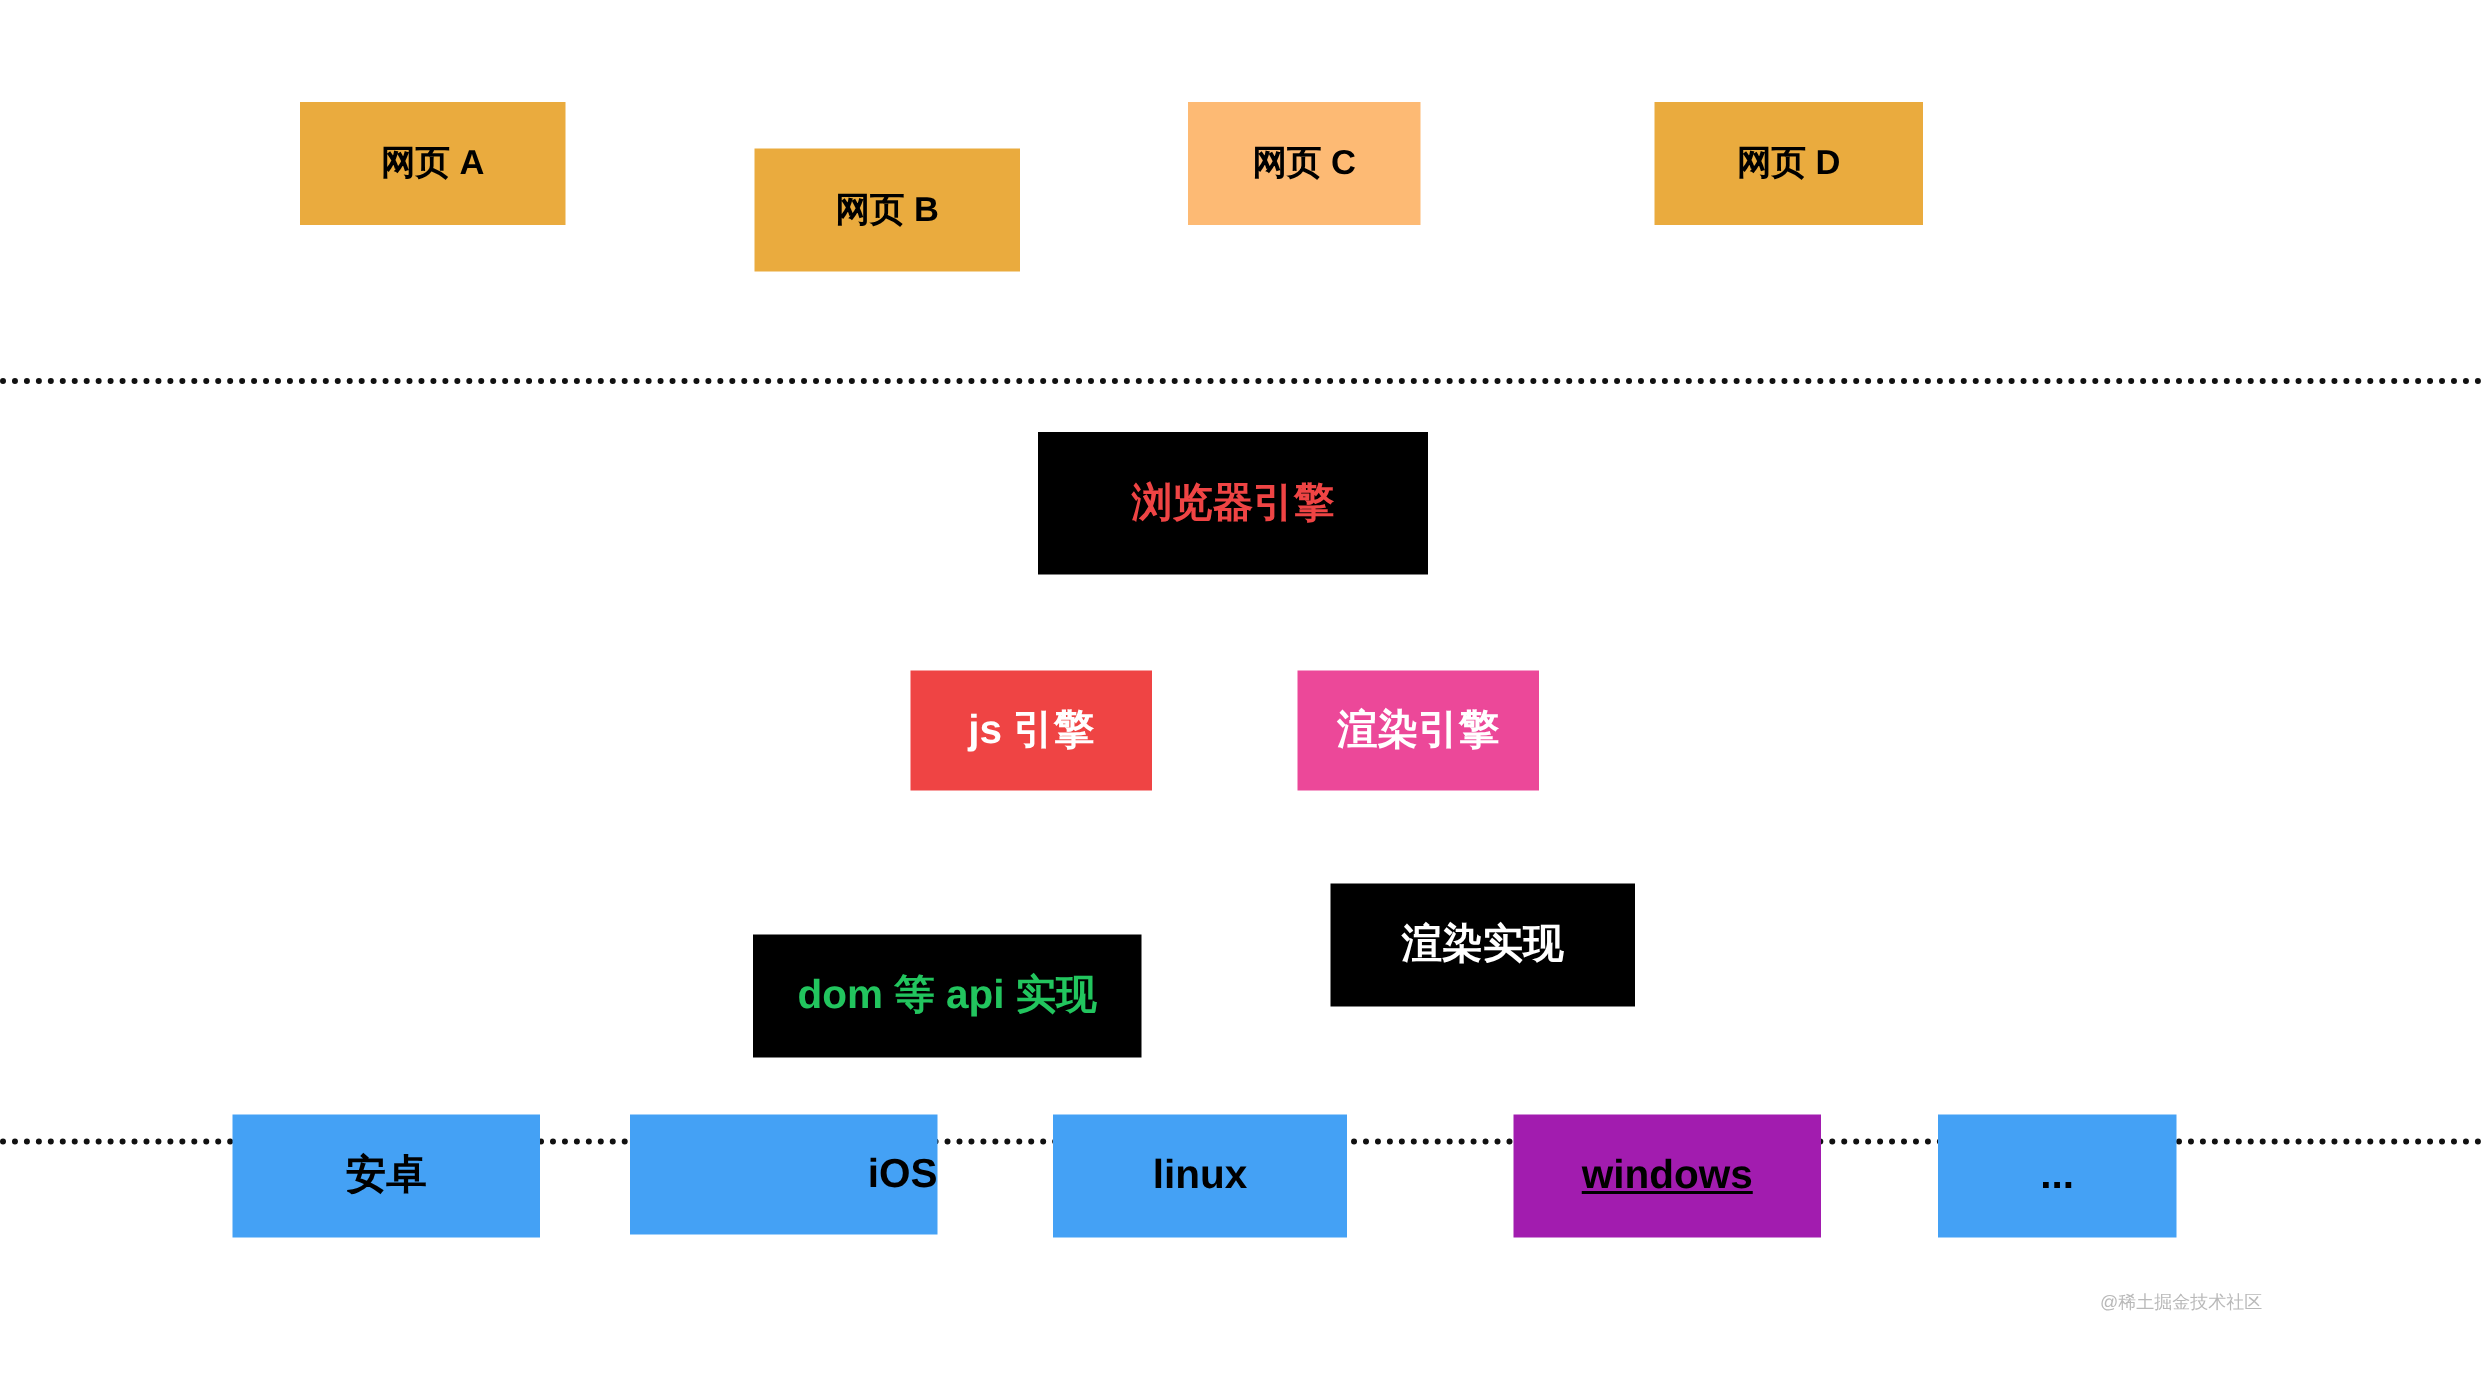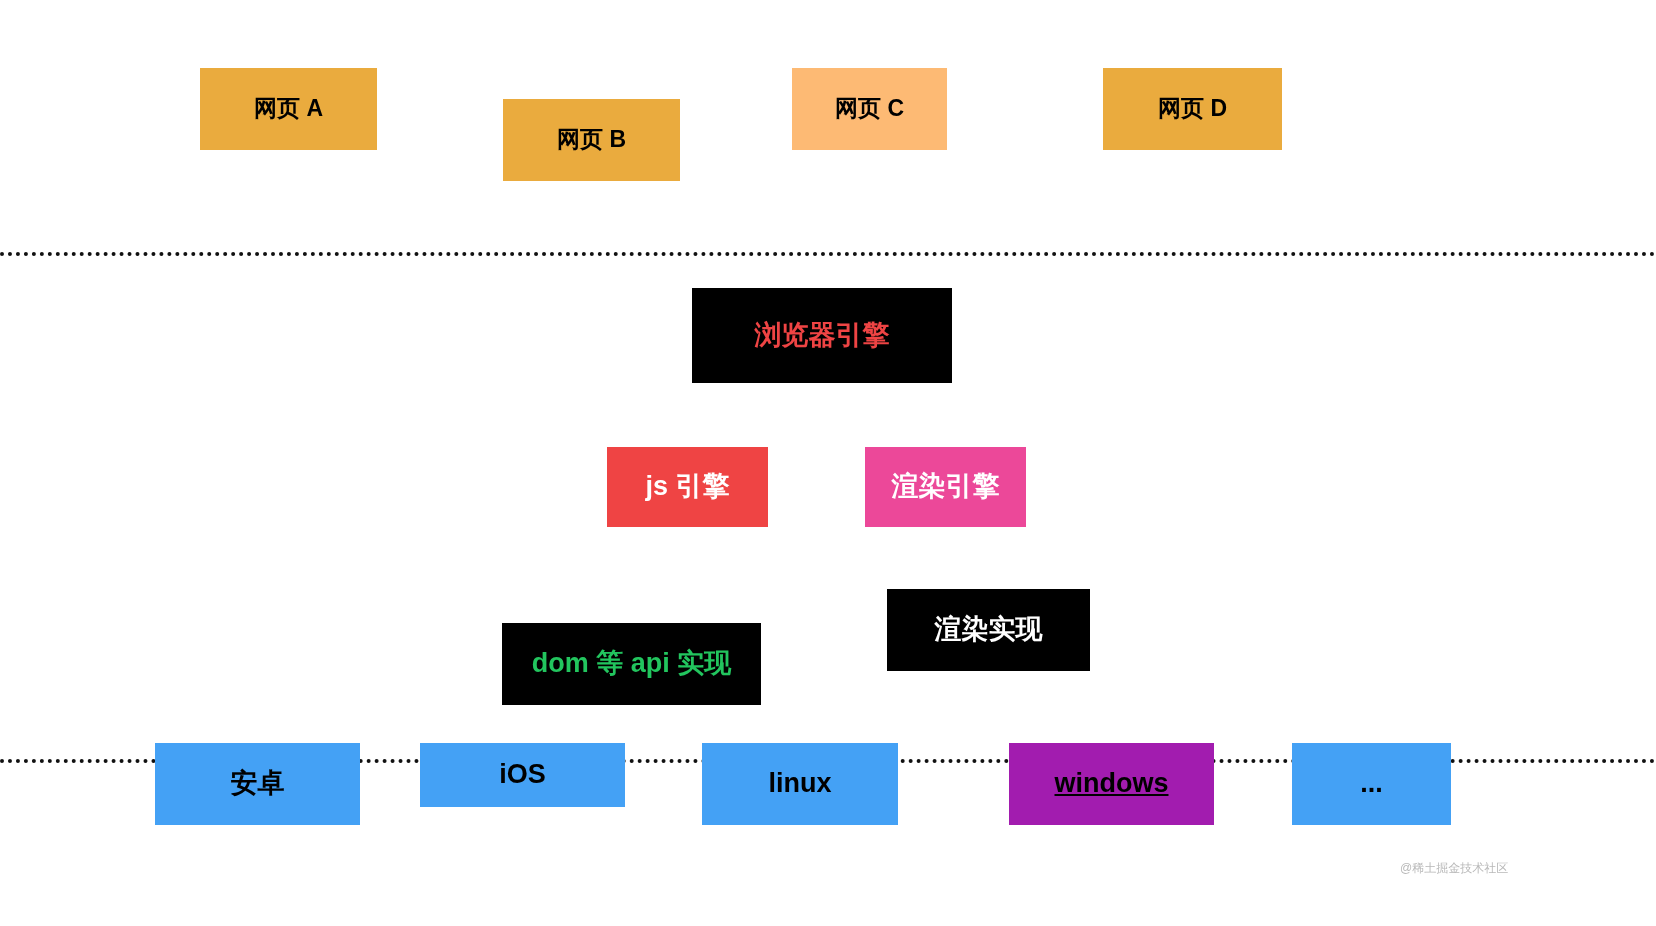--- a/index.html
+++ b/index.html
@@ -99,21 +99,21 @@
       <span>渲染实现</span>
     </div>
   </div>
 
   <div class="divider" style="top: 759px; border-top-color: rgb(17, 17, 17);"></div>
 
   <div>
     <div class="box box-os" style="left: 155px; top: 743px; width: 205px; height: 82px; background: rgb(68, 161, 245);">
       <span>安卓</span>
     </div>
-    <div class="box box-os" style="left: 420px; top: 743px; width: 205px; height: 64px; background: rgb(68, 161, 245);">
+    <div class="box box-os" style="left: 420px; top: 743px; width: 205px; height: 80px; background: rgb(68, 161, 245); justify-content: flex-end;">
       <span>iOS</span>
     </div>
     <div class="box box-os" style="left: 702px; top: 743px; width: 196px; height: 82px; background: rgb(68, 161, 245);">
       <span>linux</span>
     </div>
     <div class="box box-os" style="left: 1009px; top: 743px; width: 205px; height: 82px; background: #a21caf; text-decoration: underline;">
       <span>windows</span>
     </div>
     <div class="box box-os" style="left: 1292px; top: 743px; width: 159px; height: 82px; background: rgb(68, 161, 245);">
       <span>...</span>

